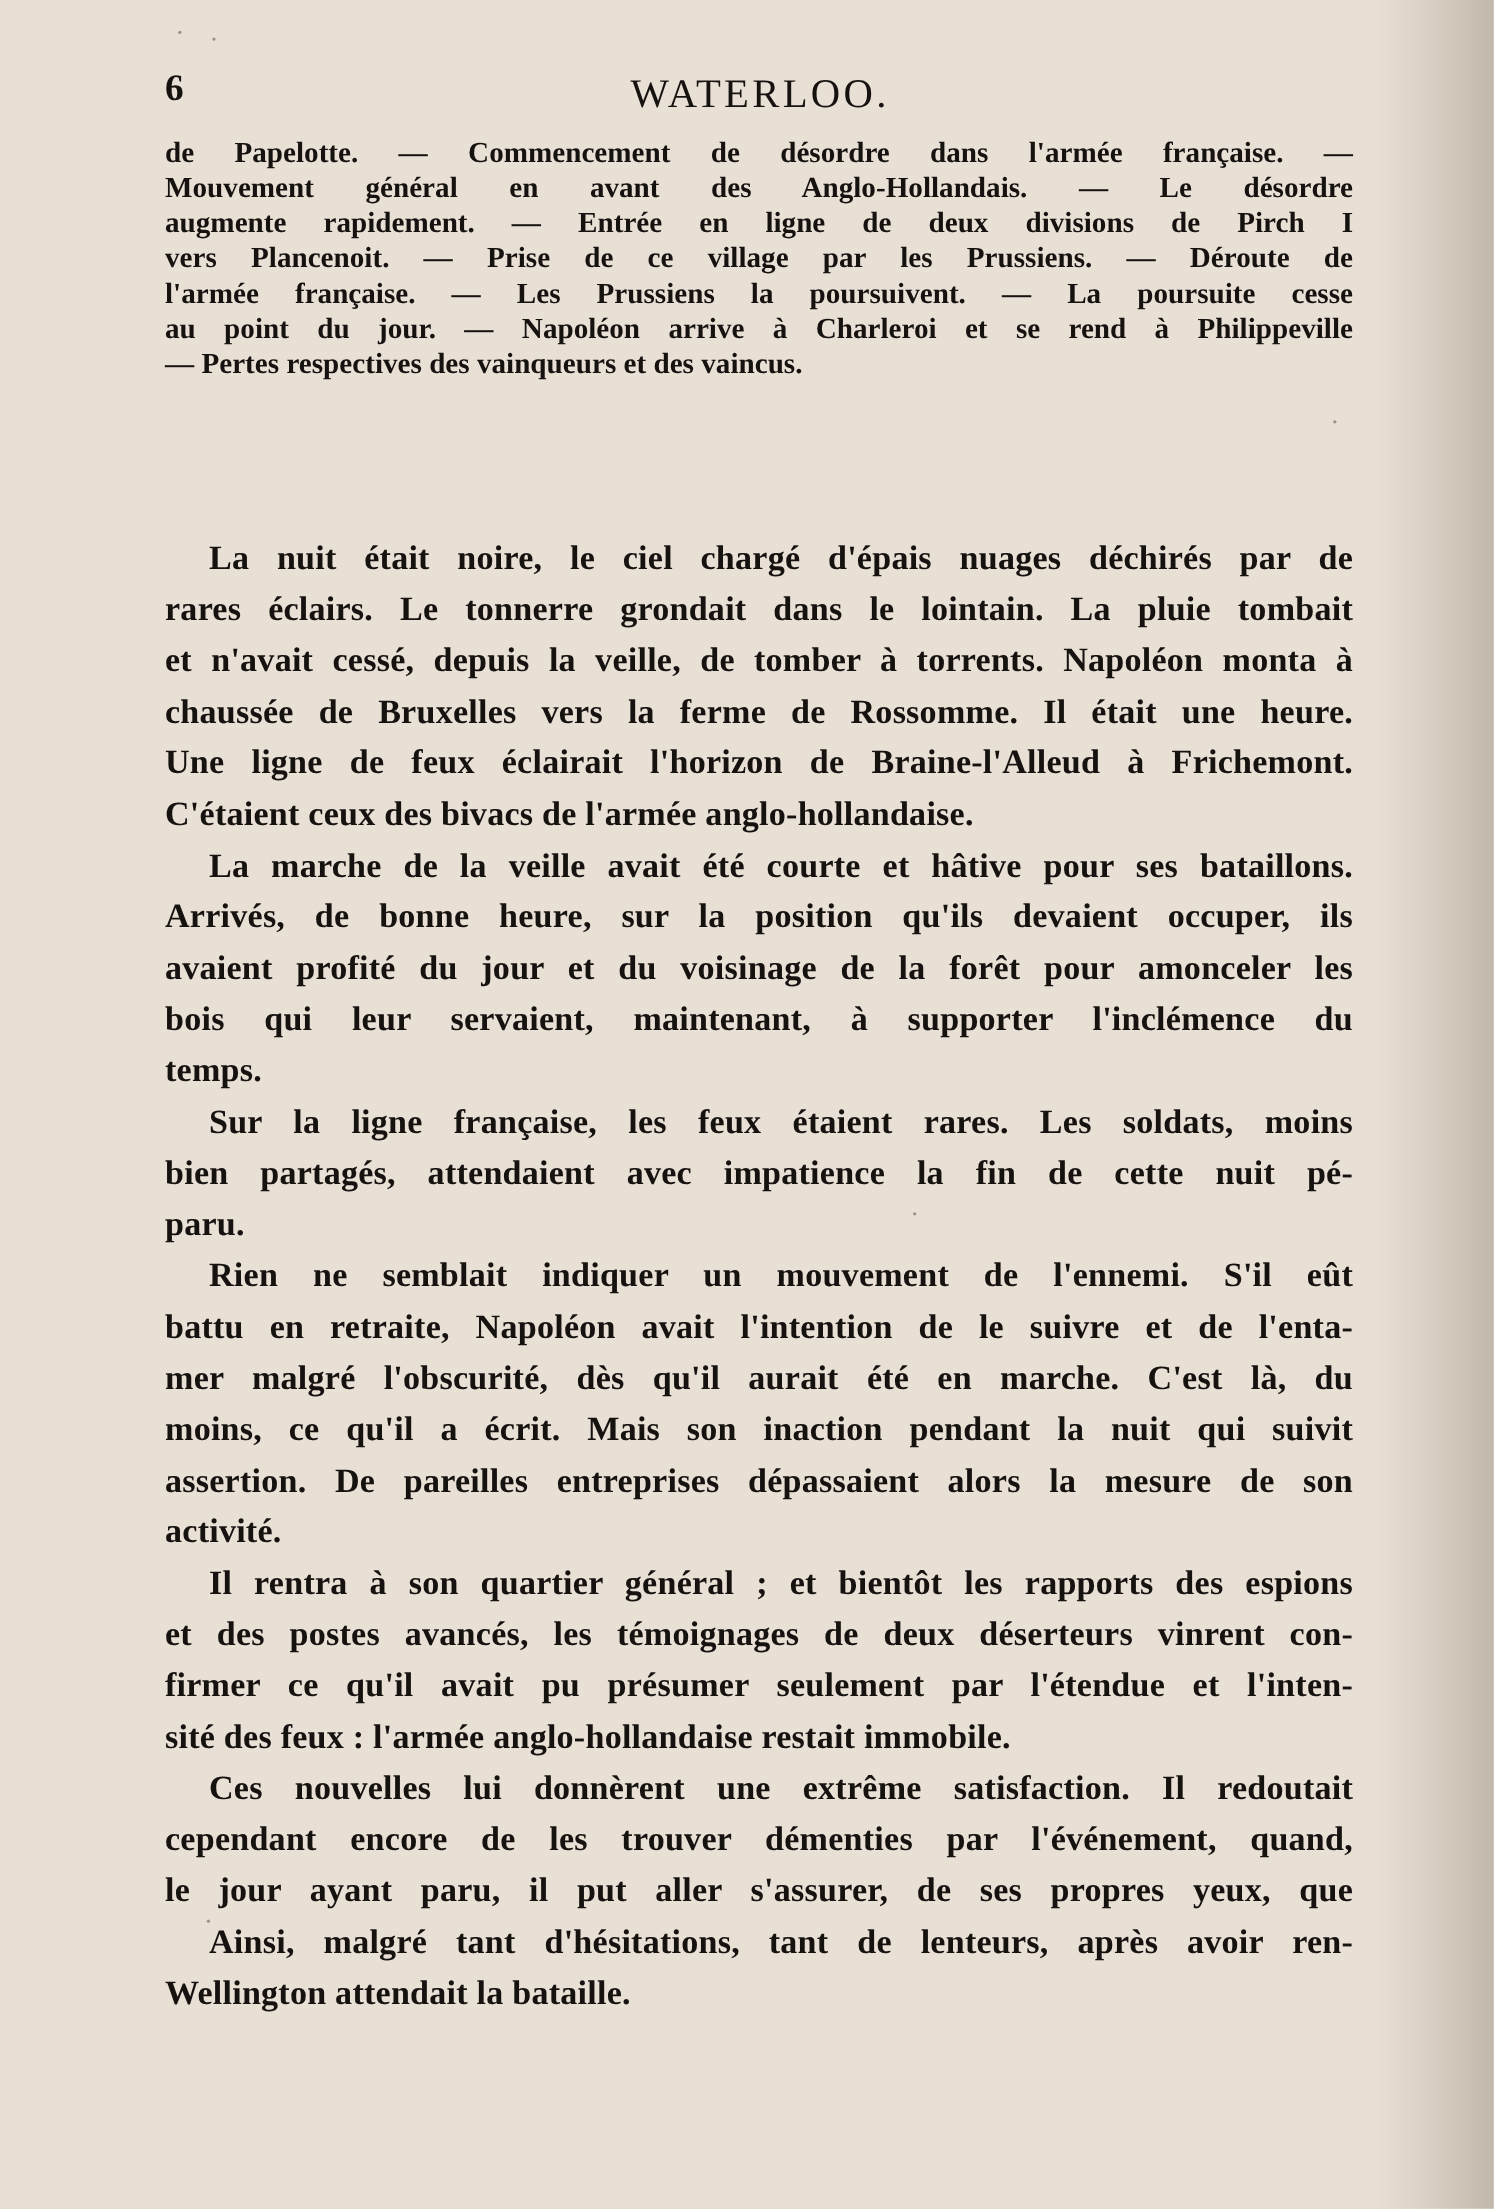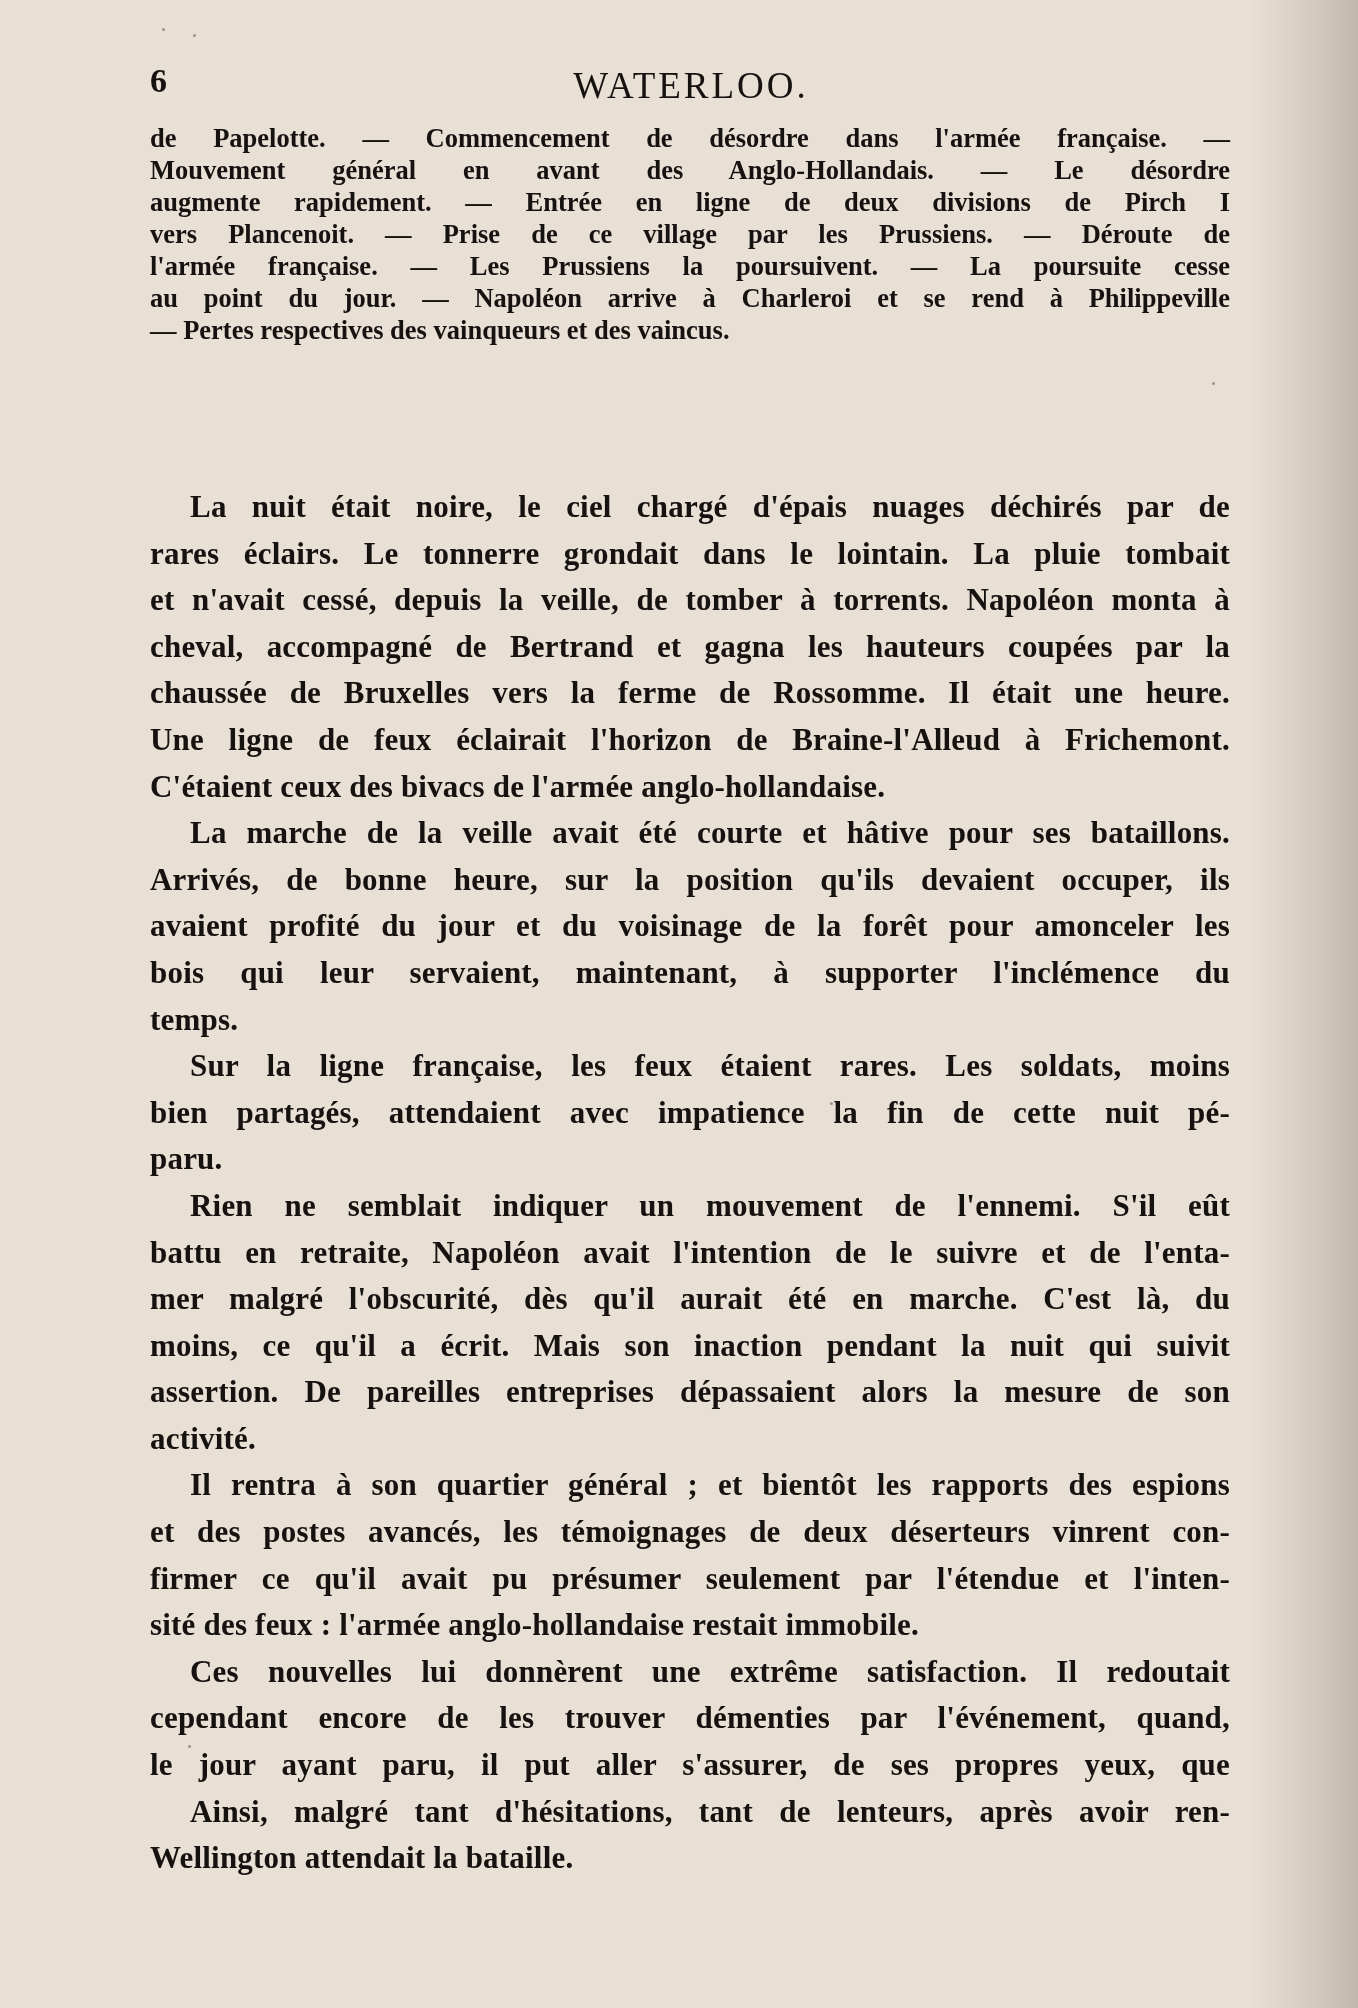--- a/index.html
+++ b/index.html
@@ -121,21 +121,20 @@
     <span class="line">vers Plancenoit. — Prise de ce village par les Prussiens. — Déroute de</span>
     <span class="line">l'armée française. — Les Prussiens la poursuivent. — La poursuite cesse</span>
     <span class="line">au point du jour. — Napoléon arrive à Charleroi et se rend à Philippeville</span>
     <span class="line last">— Pertes respectives des vainqueurs et des vaincus.</span>
   </div>
 
   <div class="body-text" id="body-text">
       <span class="line indent">La nuit était noire, le ciel chargé d'épais nuages déchirés par de</span>
       <span class="line">rares éclairs. Le tonnerre grondait dans le lointain. La pluie tombait</span>
       <span class="line">et n'avait cessé, depuis la veille, de tomber à torrents. Napoléon monta à</span>
-      <span class="line">cheval, accompagné de Bertrand et gagna les hauteurs coupées par la</span>
       <span class="line">chaussée de Bruxelles vers la ferme de Rossomme. Il était une heure.</span>
       <span class="line">Une ligne de feux éclairait l'horizon de Braine-l'Alleud à Frichemont.</span>
       <span class="line last">C'étaient ceux des bivacs de l'armée anglo-hollandaise.</span>
       <span class="line indent">La marche de la veille avait été courte et hâtive pour ses bataillons.</span>
       <span class="line">Arrivés, de bonne heure, sur la position qu'ils devaient occuper, ils</span>
       <span class="line">avaient profité du jour et du voisinage de la forêt pour amonceler les</span>
       <span class="line">bois qui leur servaient, maintenant, à supporter l'inclémence du</span>
       <span class="line last">temps.</span>
       <span class="line indent">Sur la ligne française, les feux étaient rares. Les soldats, moins</span>
       <span class="line">bien partagés, attendaient avec impatience la fin de cette nuit pé-</span>

